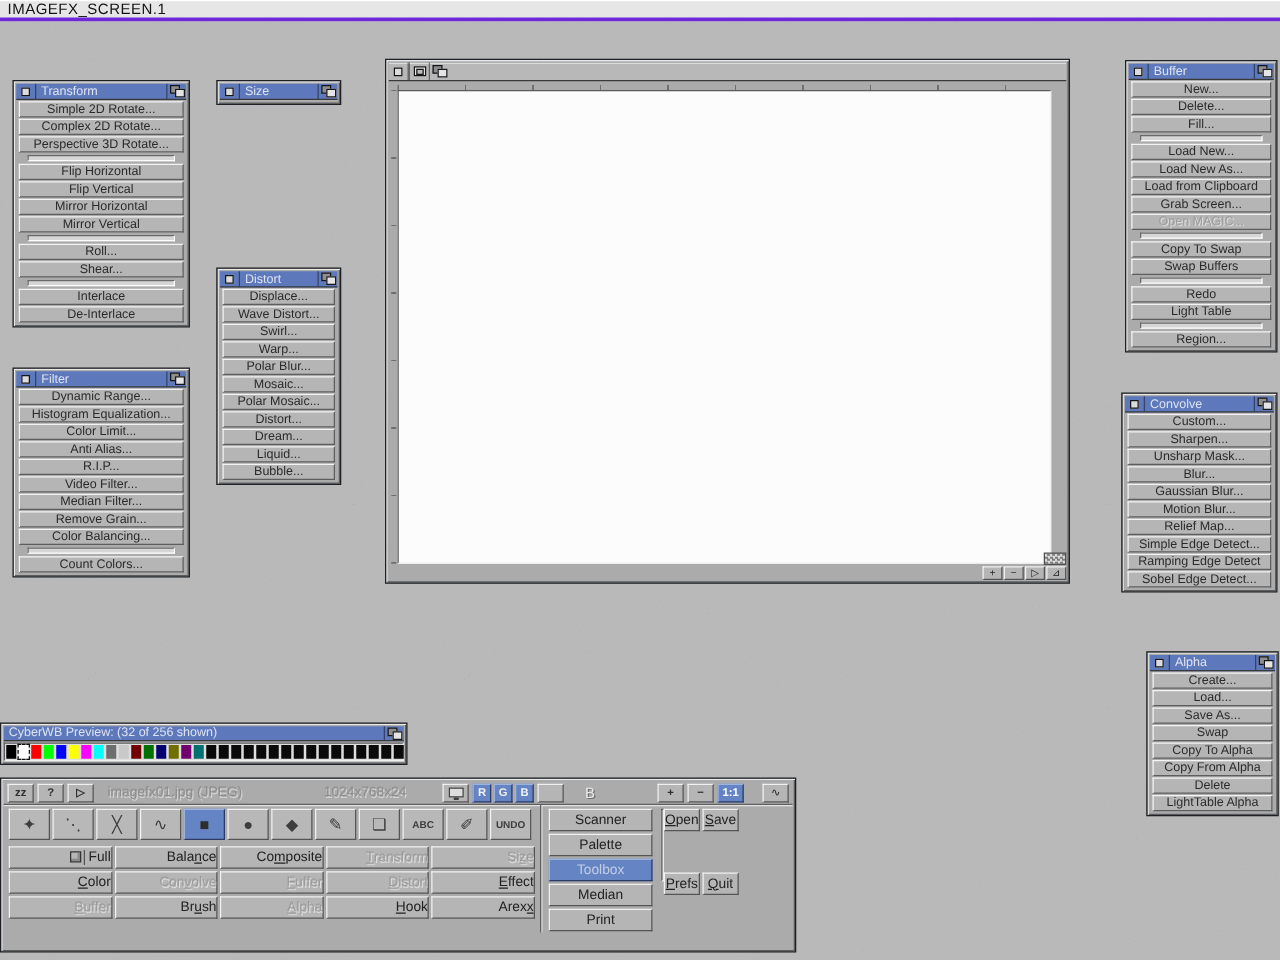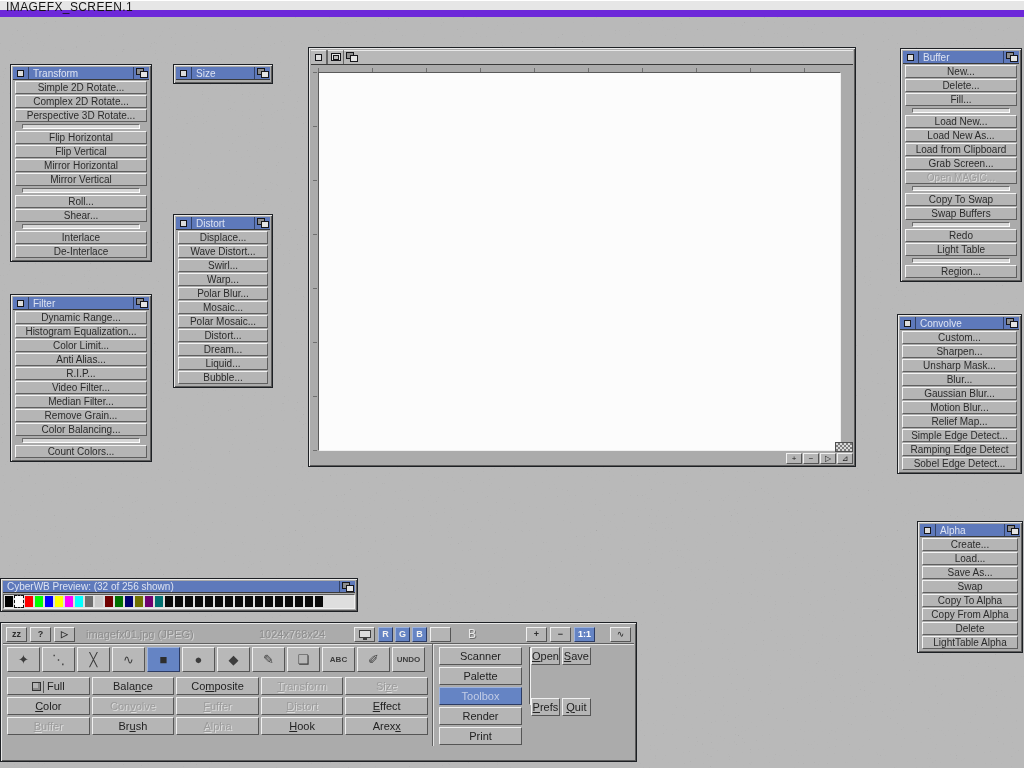--- a/index.html
+++ b/index.html
@@ -1,21 +1,21 @@
 <!DOCTYPE html>
 <html><head>
 <meta charset="utf-8">
 <style>
   *{box-sizing:border-box;margin:0;padding:0}
   html,body{width:1024px;height:768px}
   body{position:relative;overflow:hidden;background:#9b9b9b;font-family:"Liberation Sans",sans-serif;-webkit-font-smoothing:none}
   .noise-svg{position:absolute;left:0;top:0;z-index:0}
 
   
-  .screenbar{position:absolute;left:0;top:0;width:1024px;height:17px;background:#e6e6e6;border-bottom:7px solid #6d28d9;box-shadow:inset 0 1px 0 #fff;display:flex;z-index:4}
+  .screenbar{position:absolute;left:0;top:0;width:1024px;height:17px;background:#e6e6e6;border-bottom:3px solid #6d28d9;box-shadow:inset 0 1px 0 #fff;display:flex;align-items:center;z-index:4}
   .screenbar .t{font-size:12px;color:#141414;padding-left:6px;letter-spacing:.4px}
 
   
   .window{position:absolute;z-index:10;background:#ababab;border:1px solid #1d2024;box-shadow:inset 1px 1px 0 #e9e9e9, inset -1px -1px 0 #5c5c5c;padding:2px}
   .titlebar{height:13px;display:flex;align-items:stretch;background:#5e79bb;color:#dde3f2;font-size:10px;margin-bottom:1px;border-bottom:1px solid #3a3a3a}
   .titlebar.gray{background:#b8b8b8;color:#161616;box-shadow:inset 0 1px 0 #e8e8e8}
   .titlebar .title{flex:1;display:flex;align-items:center;padding:0 4px;white-space:nowrap;overflow:hidden}
   .gad{width:16px;display:flex;align-items:center;justify-content:center;cursor:pointer}
   .gad.left{border-right:1px solid rgba(0,0,0,.45)}
   .gad.right{border-left:1px solid rgba(0,0,0,.45)}
@@ -61,21 +61,21 @@
   .zoomgrp{margin-left:auto;display:flex;gap:3px}
   .ratio{background:#6584c4;color:#fff;border-color:#9db2dd #2c3b63 #2c3b63 #9db2dd}
   .wavebtn{margin-left:12px;color:#222;font-weight:normal}
   .mw-body{display:flex;height:102px}
   .mw-left{width:429px;padding:3px 2px 0 4px}
   .tools{display:flex;gap:2px}
   .tool{width:33px;height:25px;background:#b8b8b8;border:1px solid;border-color:#f0f0f0 #555 #555 #f0f0f0;display:flex;align-items:center;justify-content:center;font-size:13px;color:#3d3d3d;cursor:pointer}
   .tool.selected{background:#6584c4;color:#2e2e2e;border-color:#9db2dd #2c3b63 #2c3b63 #9db2dd}
   .tool.textual .tglyph{font-size:8px;font-weight:bold;letter-spacing:0}
   .grid{display:grid;grid-template-columns:repeat(5,1fr);gap:2px;margin-top:5px;padding-right:2px}
-  .gbtn{height:18px;line-height:17px;text-align:center;font-size:11px;color:#222;background:#b5b5b5;border:1px solid;border-color:#f0f0f0 #555 #555 #f0f0f0;white-space:nowrap;overflow:hidden;cursor:pointer}
+  .gbtn{height:18px;line-height:17px;text-align:right;font-size:11px;color:#222;background:#b5b5b5;border:1px solid;border-color:#f0f0f0 #555 #555 #f0f0f0;white-space:nowrap;overflow:hidden;cursor:pointer}
   .gbtn.disabled{color:#9c9c9c;text-shadow:1px 1px 0 #dcdcdc}
   .u{text-decoration:underline}
   .popup-ind{display:none}
   .popup-ind.haspopup{display:inline-block;width:9px;height:9px;border:1px solid #333;box-shadow:inset -2px -2px 0 #8a8a8a;margin-right:6px;vertical-align:-1px;position:relative}
   .popup-ind.haspopup:after{content:"";position:absolute;right:-4px;top:-2px;height:12px;width:1px;background:#555}
   .mw-right{flex:1;border-left:1px solid #5f5f5f;box-shadow:inset 1px 0 0 #e3e3e3;padding:3px 5px 0 6px;display:flex;gap:7px}
   .modes{display:flex;flex-direction:column;gap:2px;width:83px}
   .mode{height:18px;line-height:17px;text-align:center;font-size:11px;color:#222;background:#b5b5b5;border:1px solid;border-color:#f0f0f0 #555 #555 #f0f0f0;cursor:pointer}
   .mode.selected{background:#6584c4;color:#c3cde6;border-color:#9db2dd #2c3b63 #2c3b63 #9db2dd}
   .right-col{flex:1;display:flex;flex-direction:row}
@@ -312,21 +312,21 @@
     <div class="resize-gad checker"></div>
     <div class="iw-bottombar">
       <span class="mini">+</span>
       <span class="mini">−</span>
       <span class="mini">▷</span>
       <span class="mini">⊿</span>
     </div>
   </div>
 </div>
 
-<div class="window" style="left:0;top:578px;width:358px">
+<div class="window" style="left:0;top:578px;width:326px">
   <div class="titlebar" style="height:12px">
     <span class="title">CyberWB Preview:  (32 of 256 shown)</span>
     <span class="gad right">
         <span class="depth-wrap">
           <span class="depth-back"></span>
           <span class="depth-front"></span>
         </span>
       </span>
   </div>
   <div class="swatches">
@@ -506,21 +506,21 @@
             <span>Arex</span><span class="u">x</span><span></span>
           </div>
 
       </div>
     </div>
     <div class="mw-right">
       <div class="modes">
         <div class="mode">Scanner</div>
           <div class="mode">Palette</div>
           <div class="mode selected">Toolbox</div>
-          <div class="mode">Render</div>
+          <div class="mode">Median</div>
           <div class="mode">Print</div>
       </div>
       <div class="right-col">
         <div class="preview">
             <div class="ramp"></div>
           </div>
         <div class="actions">
 
             <div class="abtn">
               <span></span><span class="u">O</span><span>pen</span>

